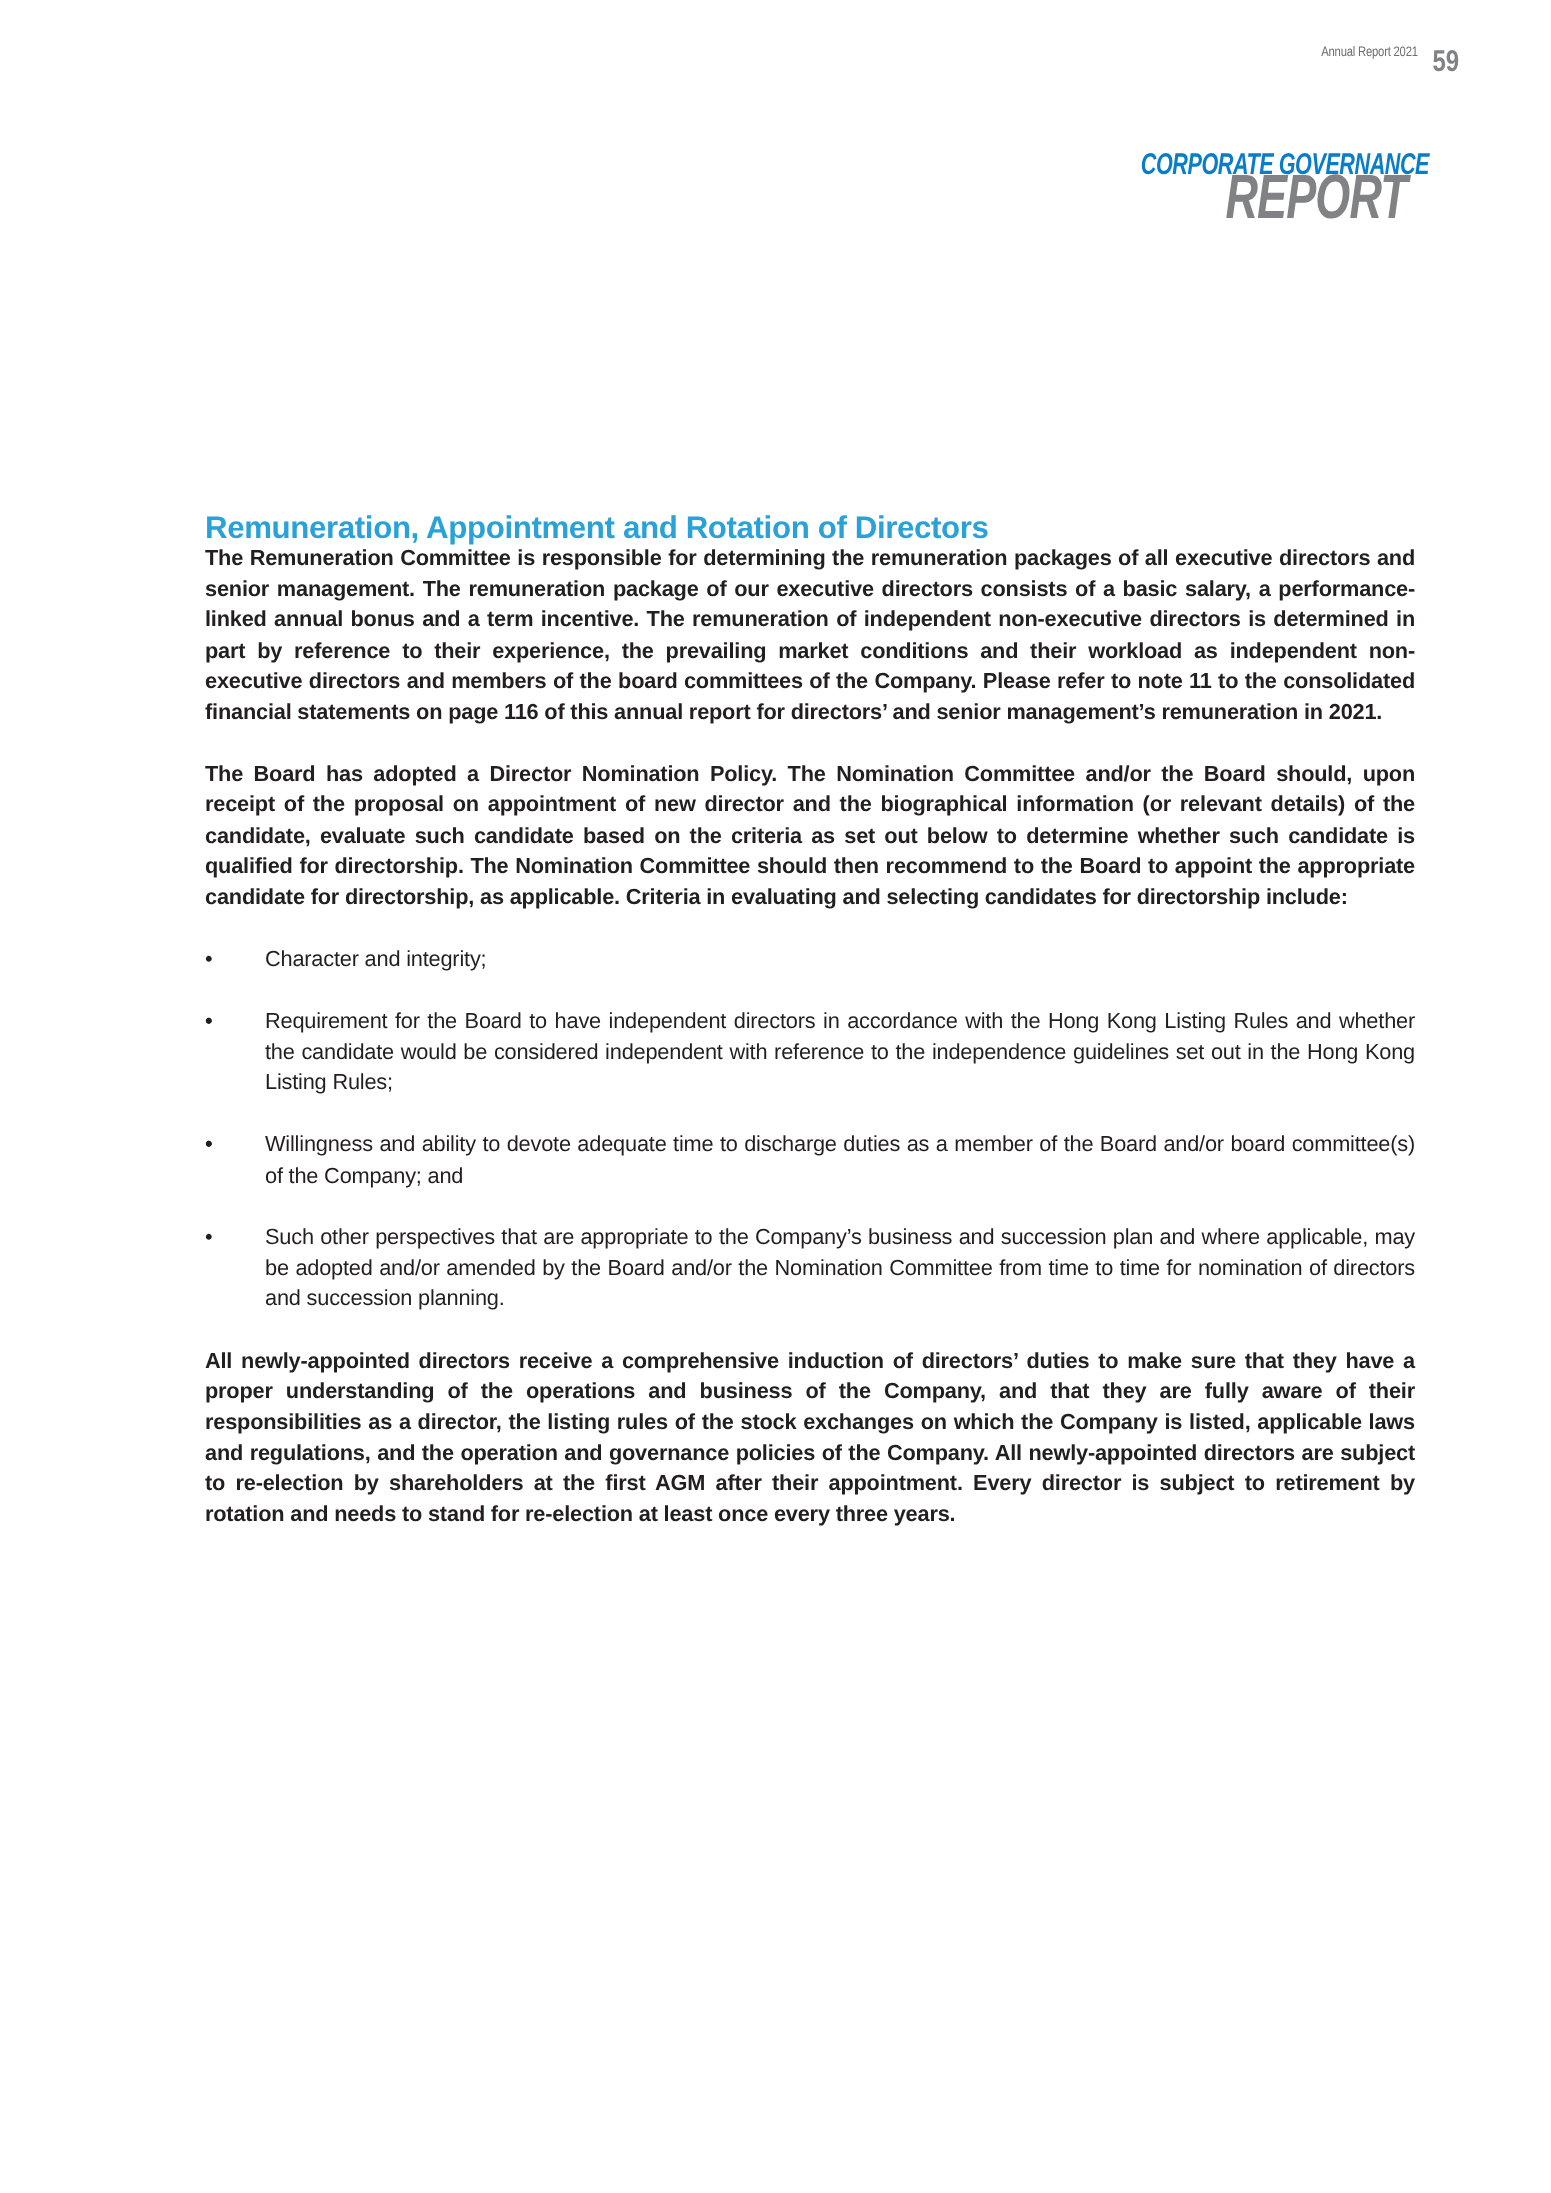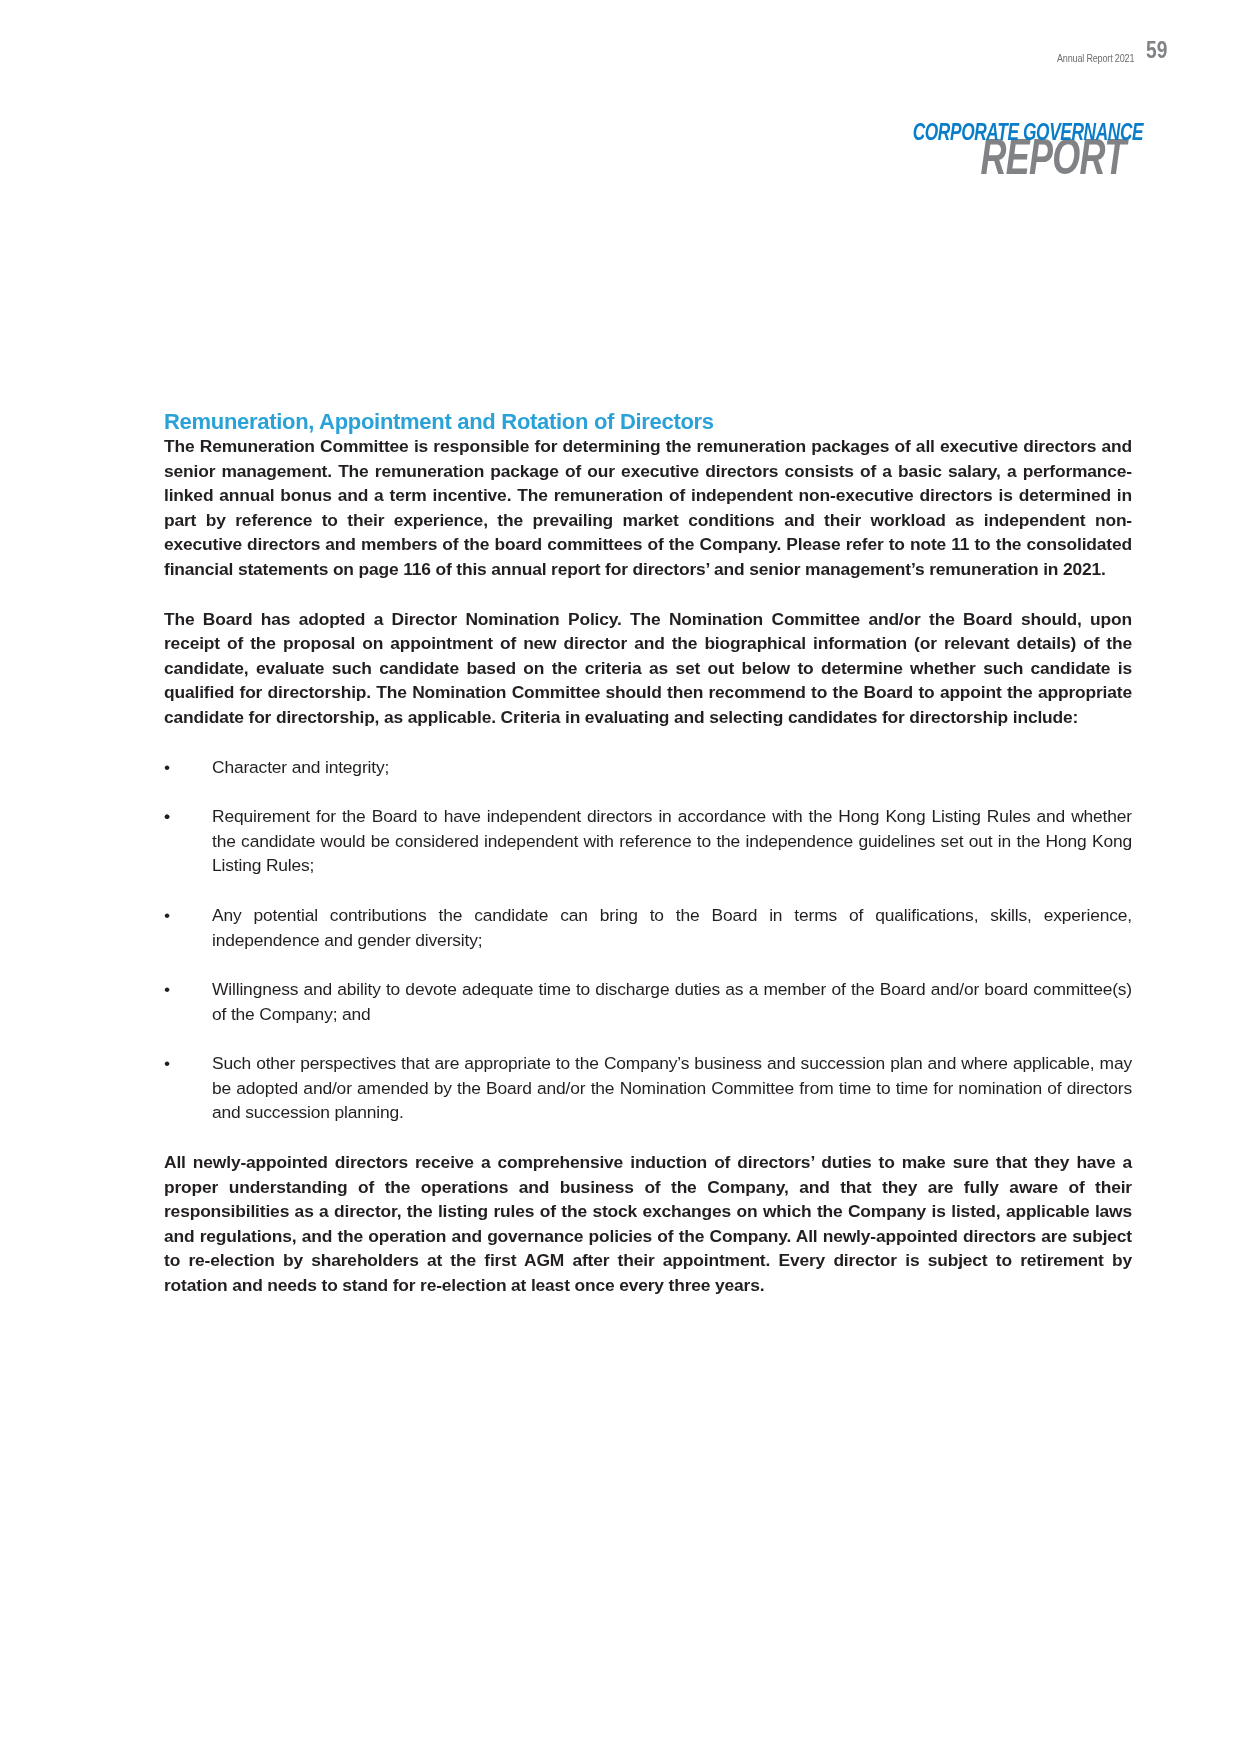--- a/index.html
+++ b/index.html
@@ -13,21 +13,21 @@
       position: relative;
       overflow: hidden;
       font-family: "Liberation Sans", sans-serif;
       color: #231f20;
     }
     .page-header {
       position: absolute;
       top: 36px;
       right: 68px;
       display: flex;
-      align-items: flex-end;
+      align-items: flex-start;
       gap: 12px;
     }
     .running-title {
       font-family: "Liberation Sans", sans-serif;
       font-size: 11px;
       color: #6d6e71;
       letter-spacing: -0.2px;
       transform: scaleX(0.82);
       transform-origin: right center;
       display: inline-block;
@@ -81,21 +81,21 @@
       position: absolute;
       left: 164px;
       top: 410px;
       width: 968px;
       font-size: 17.4px;
       line-height: 24.6px;
       text-align: justify;
     }
     .content h2 {
       margin: 0;
-      font-size: 22px;
+      font-size: 25px;
       line-height: 24px;
       font-weight: bold;
       color: #2aa2d8;
       text-align: left;
       letter-spacing: -0.3px;
     }
     .content p {
       margin: 0 0 25px 0;
       letter-spacing: -0.15px;
       font-weight: bold;
@@ -147,21 +147,20 @@
     </li>
     <li>
       <span class="bullet">•</span>
     </li>
     <li>
       <span class="bullet">•</span>
       <span>Requirement for the Board to have independent directors in accordance with the Hong Kong Listing Rules and whether the candidate would be considered independent with reference to the independence guidelines set out in the Hong Kong Listing Rules;</span>
     </li>
     <li>
       <span class="bullet">•</span>
-      <span>Any potential contributions the candidate can bring to the Board in terms of qualifications, skills, experience, independence and gender diversity;</span>
     </li>
     <li>
       <span class="bullet">•</span>
       <span>Willingness and ability to devote adequate time to discharge duties as a member of the Board and/or board committee(s) of the Company; and</span>
     </li>
     <li class="last-bullet">
       <span class="bullet">•</span>
       <span>Such other perspectives that are appropriate to the Company’s business and succession plan and where applicable, may be adopted and/or amended by the Board and/or the Nomination Committee from time to time for nomination of directors and succession planning.</span>
     </li>
   </ul>

